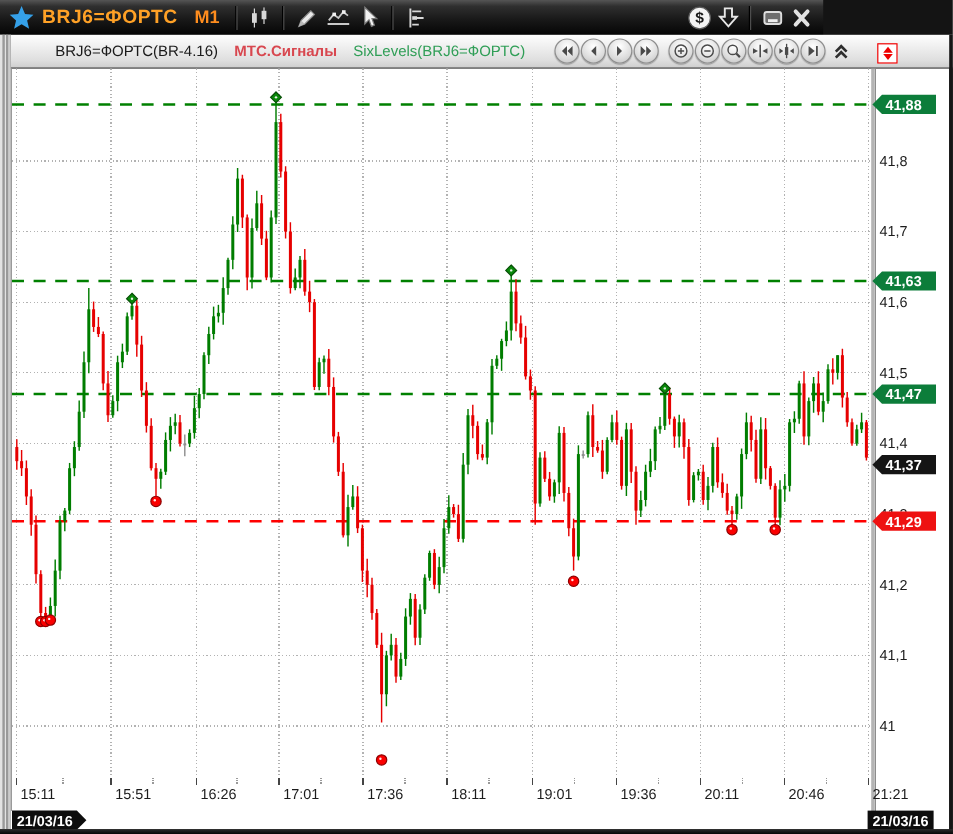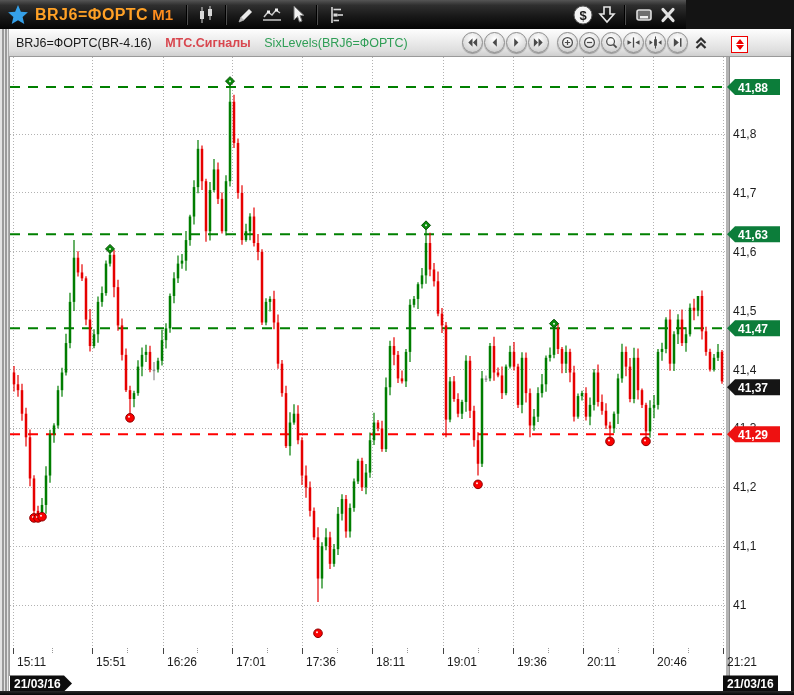--- a/index.html
+++ b/index.html
@@ -4,32 +4,32 @@
 <style>
   html,body{margin:0;padding:0;}
   body{width:794px;height:695px;position:relative;background:#141414;font-family:"Liberation Sans",sans-serif;overflow:hidden;}
 
   
   .titlebar{position:absolute;left:0;top:0;width:686px;height:29px;
     background:linear-gradient(#555 0%,#2f2f2f 18%,#191919 55%,#050505 100%);
     border-bottom:1px solid #000;display:flex;align-items:center;}
   .star{width:22px;height:22px;margin-left:7px;flex:0 0 auto;}
   .tb-title{color:#ffa126;font-size:16px;font-weight:bold;margin-left:6px;letter-spacing:.5px;}
-  .tb-tf{color:#ff8d1e;font-size:15px;font-weight:bold;margin-left:4px;}
+  .tb-tf{color:#ff8d1e;font-size:15px;font-weight:bold;margin-left:14px;}
   .tb-sep{width:1px;height:20px;background:#4d4d4d;box-shadow:-1px 0 0 #000;margin:0 6px;}
   .tb-btn{width:26px;height:24px;display:flex;align-items:center;justify-content:center;flex:0 0 auto;}
   .tb-right{position:absolute;right:6px;top:0;height:29px;display:flex;align-items:center;}
   .tb-right .tb-btn{width:24px;}
 
   
   .chart-header{position:absolute;left:0;top:29px;width:794px;height:28px;
     background:linear-gradient(#fefefe,#dedede 80%,#cfcfcf);border-bottom:1px solid #9a9a9a;box-sizing:border-box;}
   .legend{position:absolute;left:16px;top:0;height:28px;line-height:28px;font-size:12.5px;white-space:nowrap;}
   .legend span{margin-right:10px;}
-  .lg-main{color:#1a1a1a;}
+  .lg-main{color:#1a1a1a;margin-left:30px;}
   .lg-sig{color:#d8474f;font-weight:bold;}
   .lg-lvl{color:#2f9e56;}
   .navrow{position:absolute;left:462px;top:3px;display:flex;align-items:center;}
   .navbtn{width:21px;height:21px;border-radius:50%;border:1px solid #8d8d8d;margin-right:1px;
     background:radial-gradient(circle at 50% 30%,#ffffff,#dcdcdc 62%,#c0c0c0);
     display:flex;align-items:center;justify-content:center;box-shadow:0 1px 1px rgba(0,0,0,.3);box-sizing:border-box;}
   .grp-gap{margin-left:7px;}
   .collapse{width:16px;height:20px;margin-left:4px;display:flex;align-items:center;justify-content:center;}
   .autoscale{position:absolute;left:731px;top:7px;width:15px;height:15px;background:#fff;border:1px solid #e00;
     display:flex;flex-direction:column;align-items:center;justify-content:center;}

